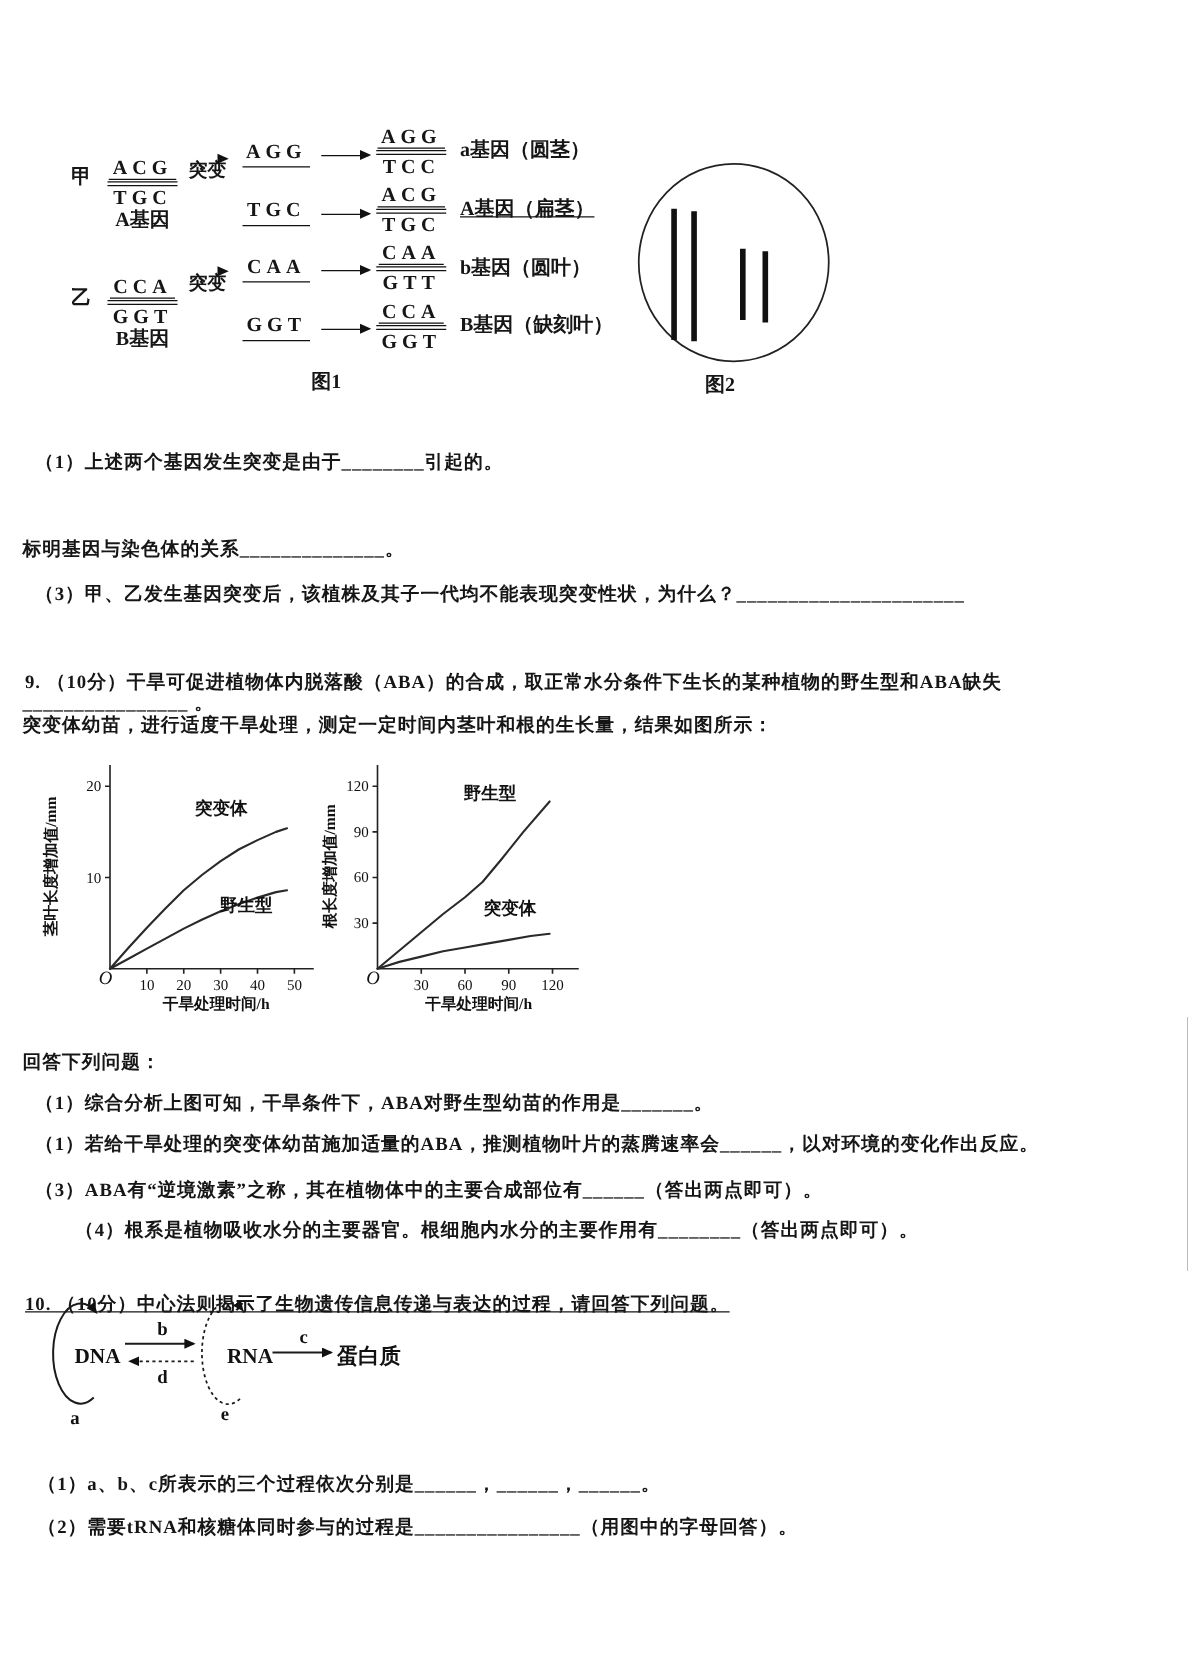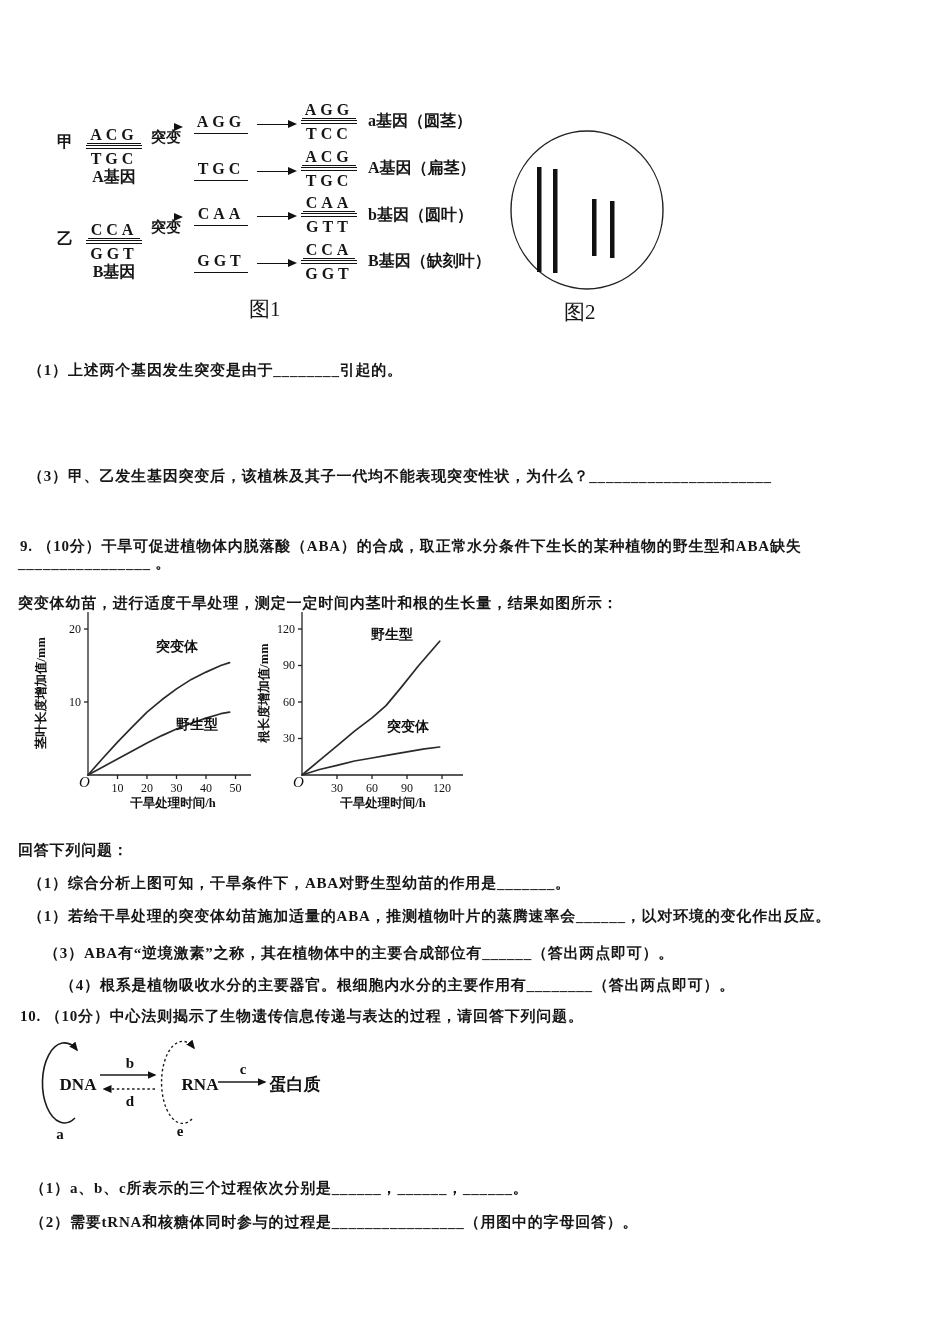--- a/index.html
+++ b/index.html
@@ -18,21 +18,21 @@
   .frac .fgene{padding-top:1px;}
   .bfrom{position:absolute;width:54px;text-align:center;border-bottom:1.5px solid #111;padding-bottom:3px;}
   .harrow{position:absolute;height:0;border-top:1.6px solid #111;}
   .harrow::after{content:"";position:absolute;right:-2px;top:-5px;width:0;height:0;
     border-left:9px solid #111;border-top:4.2px solid transparent;border-bottom:4.2px solid transparent;}
   .mut{position:absolute;width:48px;text-align:center;}
   .mut .mlab{font-size:15px;font-weight:600;line-height:16px;margin-top:16px;}
   .mut .marr{position:relative;height:0;border-top:1.6px solid #111;margin-top:3px;}
   .mut .marr::after{content:"";position:absolute;right:-2px;top:-5px;width:0;height:0;
     border-left:9px solid #111;border-top:4.2px solid transparent;border-bottom:4.2px solid transparent;}
-  .figcap{position:absolute;font-size:21px;font-weight:400;text-align:center;}
+  .figcap{position:absolute;font-size:16px;font-weight:700;text-align:center;}
 
   
   .ax{stroke:#222;stroke-width:1.3;fill:none;}
   .tk{font-family:"Liberation Serif","DejaVu Serif",serif;font-size:12px;fill:#111;}
   .cv{stroke:#2a2a2a;stroke-width:1.7;fill:none;stroke-linejoin:round;stroke-linecap:round;}
   .sl{font-family:"Liberation Serif","DejaVu Serif",serif;font-size:14px;font-weight:600;fill:#111;}
   .al{font-family:"Liberation Serif","DejaVu Serif",serif;font-size:12.5px;font-weight:600;fill:#111;}
   .org{font-family:"Liberation Serif","DejaVu Serif",serif;font-size:15px;font-style:italic;fill:#111;}
 
   
@@ -81,21 +81,21 @@
     </span>
     <span class="abs cjk16" style="left:368px;top:112px;">a基因（圆茎）</span>
 
     <span class="bfrom nt" style="left:194px;top:160px;">TGC</span>
     <span class="harrow" style="left:257px;top:171px;width:38px;"></span>
     <span class="frac" style="left:301px;top:148px;">
       <span class="ftop nt">ACG</span>
       <span class="frule"></span>
       <span class="fbot nt">TGC</span>
     </span>
-    <span class="abs cjk16" style="left:368px;top:159px;">A基因（扁茎）</span>
+    <span class="abs cjk16" style="left:368px;top:159px;text-decoration:underline;">A基因（扁茎）</span>
 
     <span class="bfrom nt" style="left:194px;top:205px;">CAA</span>
     <span class="harrow" style="left:257px;top:216px;width:38px;"></span>
     <span class="frac" style="left:301px;top:194px;">
       <span class="ftop nt">CAA</span>
       <span class="frule"></span>
       <span class="fbot nt">GTT</span>
     </span>
     <span class="abs cjk16" style="left:368px;top:206px;">b基因（圆叶）</span>
 
@@ -114,25 +114,26 @@
   <svg class="abs" style="left:505px;top:122px;" width="168" height="182" viewBox="0 0 168 182">
     <ellipse cx="82" cy="88" rx="76" ry="79" fill="none" stroke="#222" stroke-width="1.4"></ellipse>
     <rect x="32" y="45" width="4.5" height="105" fill="#111"></rect>
     <rect x="48" y="47" width="4.5" height="104" fill="#111"></rect>
     <rect x="87" y="77" width="4.5" height="57" fill="#111"></rect>
     <rect x="105" y="79" width="4.5" height="57" fill="#111"></rect>
   </svg>
   <span class="figcap abs" style="left:564px;top:298px;">图2</span>
 
   <div class="tline" style="left:28px;top:360px;">（1）上述两个基因发生突变是由于________引起的。</div>
+  <div class="tline" style="left:18px;top:430px;">标明基因与染色体的关系______________。</div>
   <div class="tline" style="left:28px;top:466px;">（3）甲、乙发生基因突变后，该植株及其子一代均不能表现突变性状，为什么？______________________</div>
   <div class="tline" style="left:18px;top:505px;margin-top:48px;">________________ 。</div>
 
   <div class="tline" style="left:20px;top:536px;">9. （10分）干旱可促进植物体内脱落酸（ABA）的合成，取正常水分条件下生长的某种植物的野生型和ABA缺失</div>
-  <div class="tline" style="left:18px;top:571px;margin-top:22px;">突变体幼苗，进行适度干旱处理，测定一定时间内茎叶和根的生长量，结果如图所示：</div>
+  <div class="tline" style="left:18px;top:571px;">突变体幼苗，进行适度干旱处理，测定一定时间内茎叶和根的生长量，结果如图所示：</div>
 
   <svg class="abs" style="left:25px;top:605px;" width="250" height="215" viewBox="0 0 250 215">
       <line x1="63" y1="170" x2="63" y2="7" class="ax"></line>
       <line x1="63" y1="170" x2="226" y2="170" class="ax"></line>
       <line x1="59" y1="97" x2="63" y2="97" class="ax"></line>
       <text x="56" y="101" class="tk" text-anchor="end">10</text>
       <line x1="59" y1="24" x2="63" y2="24" class="ax"></line>
       <text x="56" y="28" class="tk" text-anchor="end">20</text>
       <line x1="92.5" y1="170" x2="92.5" y2="174" class="ax"></line>
       <text x="92.5" y="187" class="tk" text-anchor="middle">10</text>
@@ -176,24 +177,24 @@
       <path d="M 47.0 170.0 L 64.5 164.5 L 82.0 160.3 L 99.5 156.0 L 117.0 153.0 L 134.5 149.9 L 152.0 146.9 L 169.5 143.8 L 184.7 142.0" class="cv"></path>
       <text x="153" y="126" class="sl" text-anchor="middle">突变体</text>
       <text x="128" y="202" class="al" text-anchor="middle">干旱处理时间/h</text>
       <text x="13" y="88" class="al" text-anchor="middle" transform="rotate(-90 13 88)">根长度增加值/mm</text>
       <text x="38" y="182" class="org">O</text>
     </svg>
 
   <div class="tline" style="left:18px;top:840px;">回答下列问题：</div>
   <div class="tline" style="left:28px;top:873px;">（1）综合分析上图可知，干旱条件下，ABA对野生型幼苗的作用是_______。</div>
   <div class="tline" style="left:28px;top:906px;">（1）若给干旱处理的突变体幼苗施加适量的ABA，推测植物叶片的蒸腾速率会______，以对环境的变化作出反应。</div>
-  <div class="tline" style="left:28px;top:943px;margin-left:16px;">（3）ABA有“逆境激素”之称，其在植物体中的主要合成部位有______（答出两点即可）。</div>
+  <div class="tline" style="left:28px;top:943px;">（3）ABA有“逆境激素”之称，其在植物体中的主要合成部位有______（答出两点即可）。</div>
   <div class="tline" style="left:28px;top:975px;margin-left:32px;">（4）根系是植物吸收水分的主要器官。根细胞内水分的主要作用有________（答出两点即可）。</div>
 
-  <div class="tline" style="left:20px;top:1006px;">10. （10分）中心法则揭示了生物遗传信息传递与表达的过程，请回答下列问题。</div>
+  <div class="tline" style="left:20px;top:1034px;text-decoration:underline;">10. （10分）中心法则揭示了生物遗传信息传递与表达的过程，请回答下列问题。</div>
 
   <svg class="abs" style="left:30px;top:1036px;" width="340" height="118" viewBox="0 0 340 118">
     <defs>
       <marker id="ah" markerWidth="9" markerHeight="8" refX="7.5" refY="4" orient="auto" markerUnits="userSpaceOnUse">
         <path d="M0 0 L9 4 L0 8 z" fill="#111"></path>
       </marker>
     </defs>
     <path class="sol" d="M 45 82 A 22 40 0 1 1 47 14" marker-end="url(#ah)"></path>
     <path class="dsh" d="M 162 83 A 21 41 0 1 1 164 12" marker-end="url(#ah)"></path>
     <path class="sol" d="M 70 39 L 125 39" marker-end="url(#ah)"></path>

